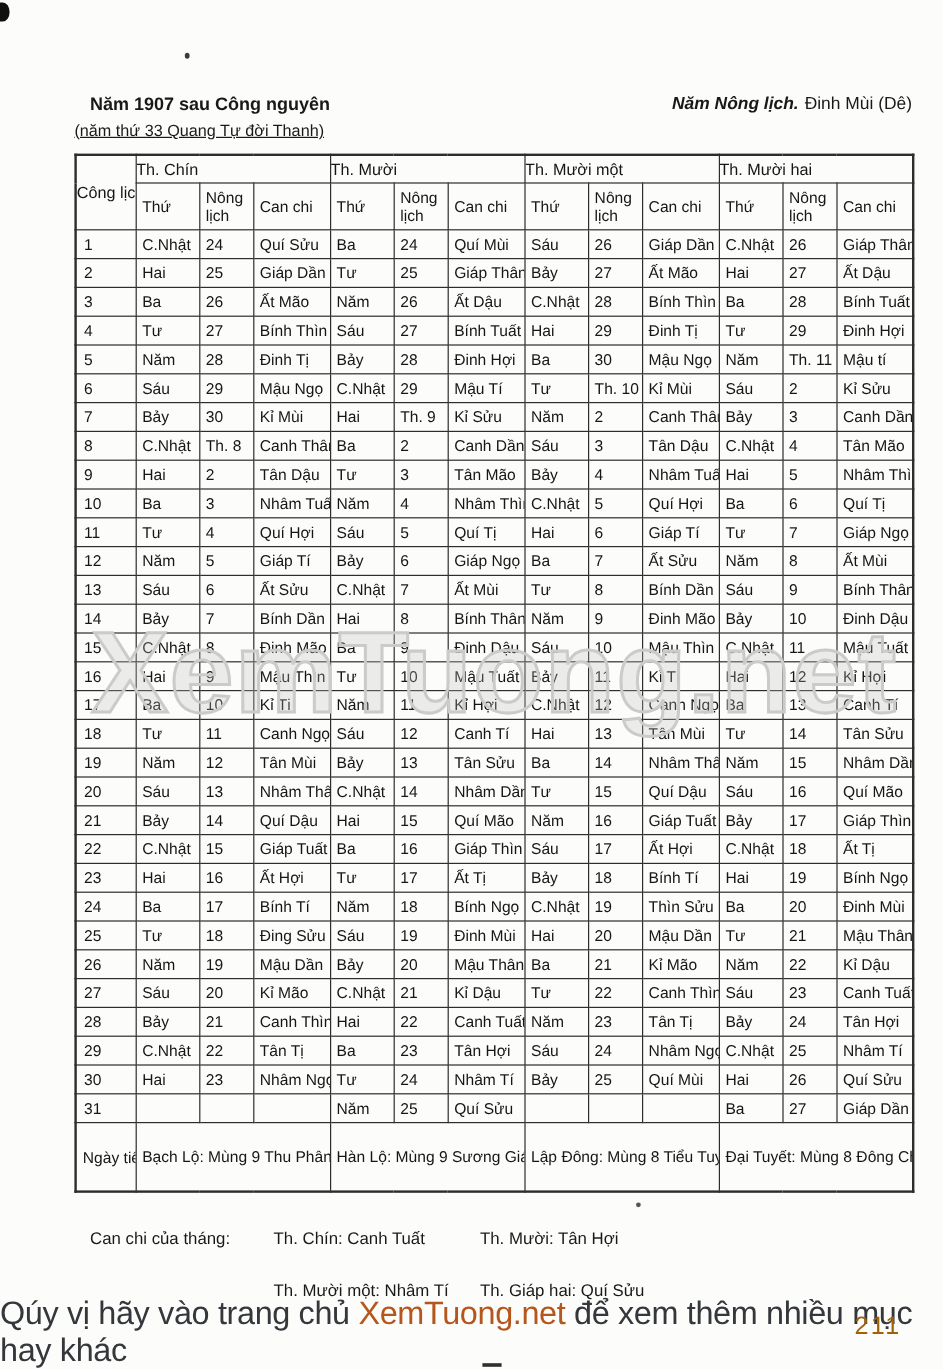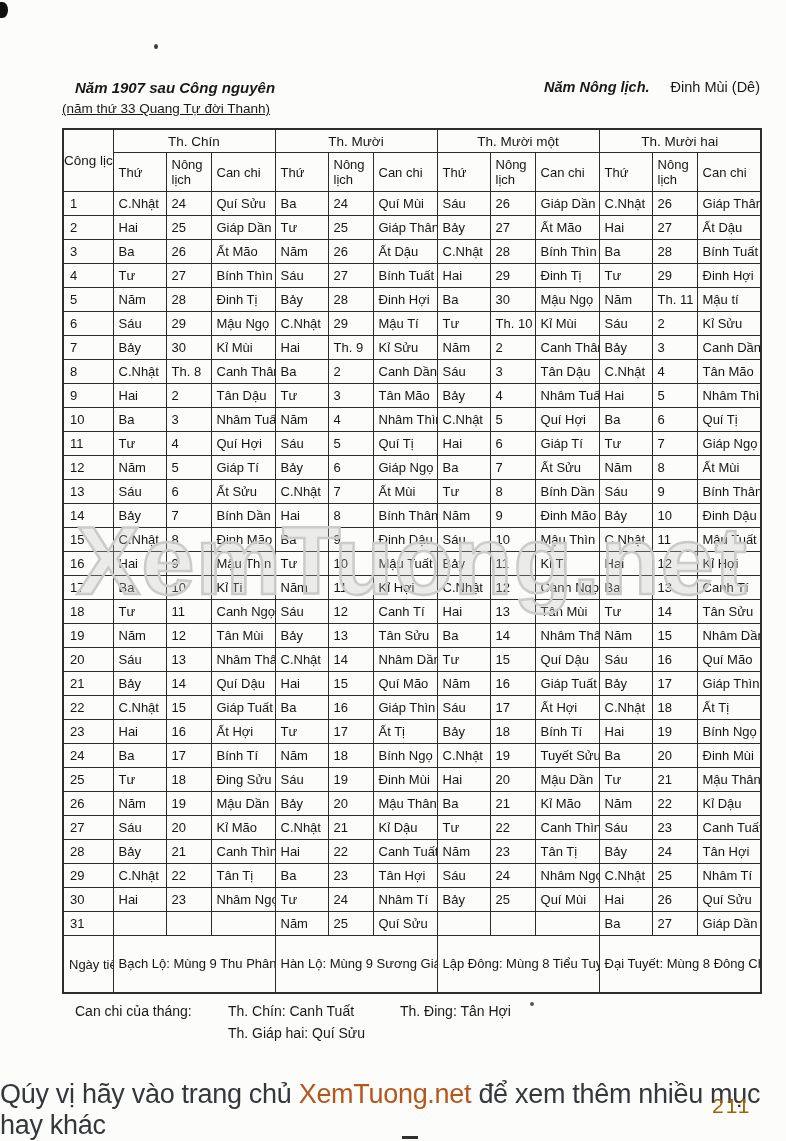--- a/index.html
+++ b/index.html
@@ -2,58 +2,58 @@
 <html><head>
 <meta charset="utf-8">
 <style>
   html,body{margin:0;padding:0;background:#e8e8e8;}
   .page{
     position:relative;width:786px;height:1141px;margin:0 auto;
     background:#fcfcfa;font-family:"Liberation Sans",sans-serif;color:#191919;
     overflow:hidden;
   }
   
-  .title-left{position:absolute;left:75px;top:79px;font-size:15px;font-weight:bold;font-style:italic;}
+  .title-left{position:absolute;left:75px;top:79px;font-size:15px;font-weight:bold;}
   .title-right{position:absolute;right:26px;top:79px;font-size:14.5px;}
   .title-right .lbl{font-weight:bold;font-style:italic;margin-top:47px;}
-  .title-right .val{margin-left:21px;}
+  .title-right .val{margin-left:5px;}
   .subtitle{position:absolute;left:62px;top:101px;font-size:13.5px;text-decoration:underline;}
 
   
   table.cal{
     position:absolute;left:62px;top:128px;width:700px;
     border-collapse:collapse;table-layout:fixed;
   }
   table.cal th,table.cal td{
     border:1px solid #2d2d2d;font-weight:normal;font-size:13px;
     padding:0 0 0 5px;text-align:left;vertical-align:middle;
     overflow:hidden;white-space:nowrap;color:#161616;
   }
   table.cal{border:2px solid #2d2d2d;}
-  tr.months th{height:22px;text-align:center;padding:0;font-size:13.5px;margin-top:12px;}
+  tr.months th{height:22px;padding:0;font-size:13.5px;margin-top:12px;}
   tr.subs th{height:38px;white-space:normal;line-height:15px;font-size:13px;}
   th.corner{vertical-align:bottom;padding-bottom:4px;white-space:normal;line-height:15px;}
   tbody td{height:23px;}
   tbody td.c-day{padding-left:6px;}
   tfoot td{vertical-align:top;white-space:pre-line;}
   tfoot .tk-label{font-size:13px;line-height:17px;padding:3px 0 3px 5px;}
   tfoot .tk-col{font-size:13.5px;line-height:19.5px;padding:4px 0 3px 12px;height:56px;}
 
   
   .watermark{
     position:absolute;left:62px;top:506px;width:700px;text-align:center;
     font-size:96px;font-weight:bold;white-space:nowrap;z-index:3;
     color:rgba(190,190,190,0.28);-webkit-text-stroke:2.5px #cbcbcb;
     pointer-events:none;letter-spacing:1px;
   }
 
   
   .canchi{position:absolute;left:75px;top:1000px;font-size:14px;line-height:22px;}
   .canchi-grid{display:grid;grid-template-columns:153px 172px auto;}
-  .canchi-grid span{display:block;}
+  .canchi-grid span{display:block;margin-top:21px;}
 
   
   .banner{
     position:absolute;left:0;right:0;top:1079px;text-align:left;
     font-size:27px;color:#34373b;letter-spacing:-0.3px;z-index:4;
   }
   .banner .site{color:#b5561d;}
   .pagenum{
     position:absolute;left:712px;top:1094px;font-size:21px;color:#a16207;
     letter-spacing:2px;z-index:5;
@@ -470,21 +470,21 @@
         <tr>
           <td class="c-day">24</td>
           <td>Ba</td>
           <td>17</td>
           <td>Bính Tí</td>
           <td>Năm</td>
           <td>18</td>
           <td>Bính Ngọ</td>
           <td>C.Nhật</td>
           <td>19</td>
-          <td>Tuyết Sửu</td>
+          <td>Thìn Sửu</td>
           <td>Ba</td>
           <td>20</td>
           <td>Đinh Mùi</td>
         </tr>
         <tr>
           <td class="c-day">25</td>
           <td>Tư</td>
           <td>18</td>
           <td>Đing Sửu</td>
           <td>Sáu</td>
@@ -606,22 +606,23 @@
       </tr>
     </tfoot>
   </table>
 
   <div class="watermark">XemTuong.net</div>
 
   <div class="canchi">
     <div class="canchi-grid">
       <span>Can chi của tháng:</span>
       <span>Th. Chín: Canh Tuất</span>
-      <span>Th. Đing: Tân Hợi</span>
+      <span>Th. Mười: Tân Hợi</span>
       <span></span>
+      <span>Th. Mười một: Nhâm Tí</span>
       <span>Th. Giáp hai: Quí Sửu</span>
     </div>
   </div>
 
   <div class="banner">
     <span>Qúy vị hãy vào trang chủ </span><span class="site">XemTuong.net</span><span> để xem thêm nhiều mục hay khác</span>
   </div>
   <div class="pagenum">211</div>
 
 </div>

